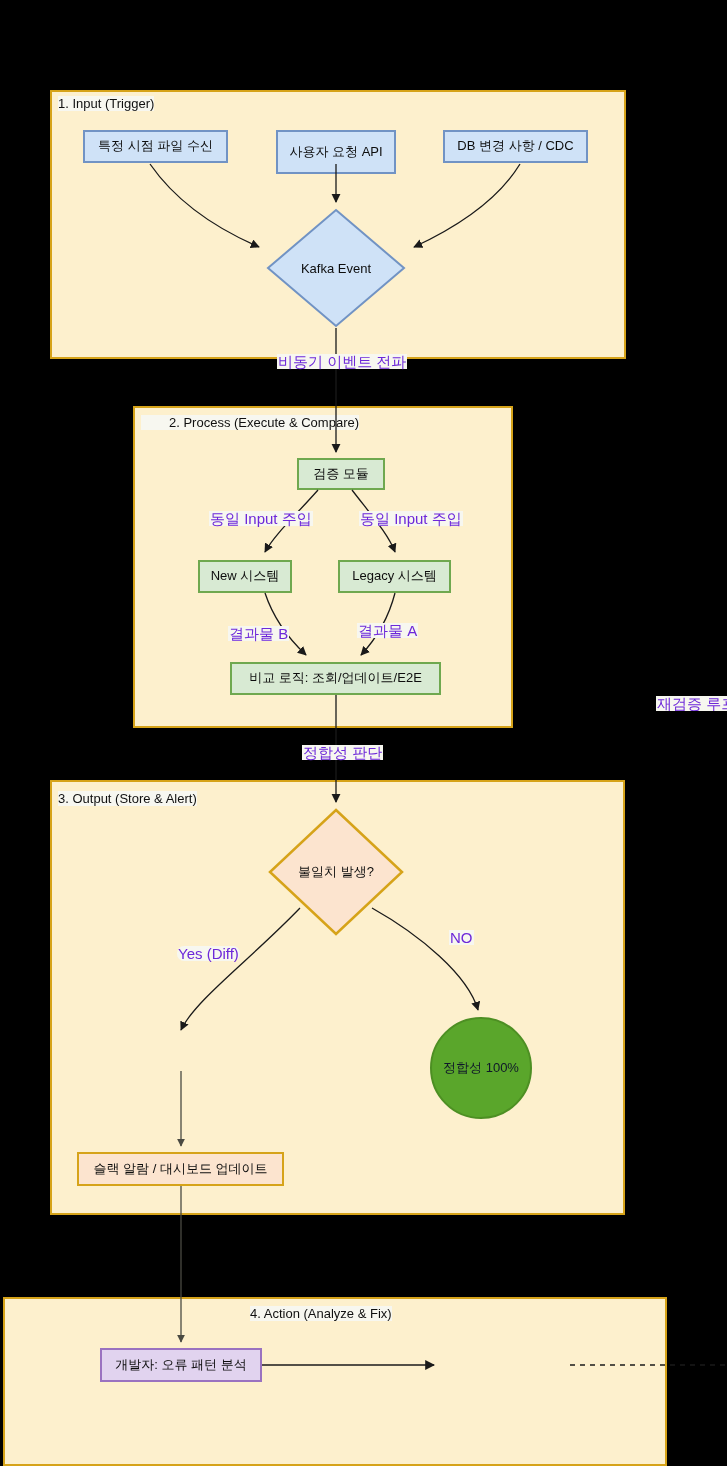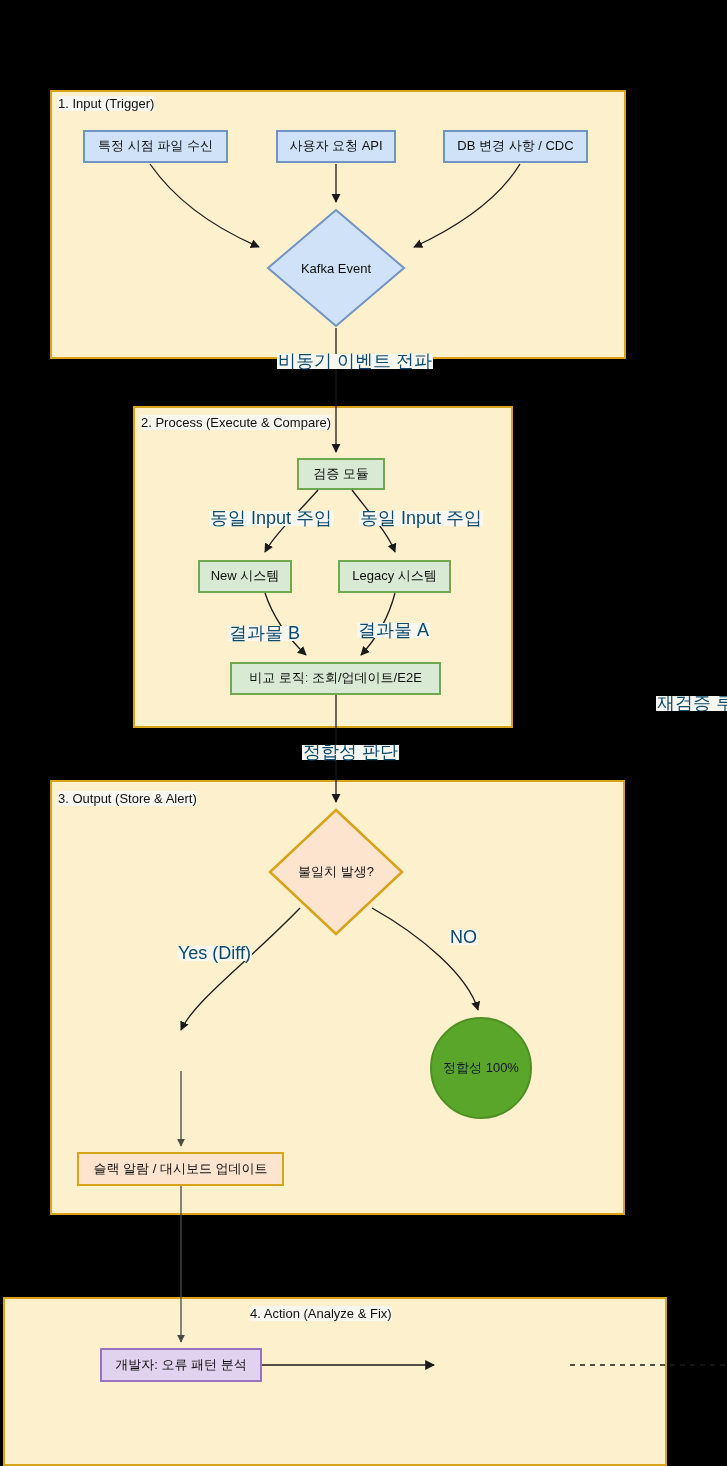--- a/index.html
+++ b/index.html
@@ -81,54 +81,54 @@
     display: flex;
     align-items: center;
     justify-content: center;
     color: #0f172a;
     font-size: 13px;
     white-space: nowrap;
   }
   
   .edge-label {
     position: absolute;
-    font-size: 18px;
-    color: #0c4a6e;
+    font-size: 15px;
+    color: #6d28d9;
     background: #f7f7f0;
     line-height: 15px;
     white-space: nowrap;
     padding: 0 1px;
   }
   .clip-right {
     overflow: hidden;
   }
 </style>
 </head>
 <body>
 
 <div id="stage">
 
   <div class="section" style="left:50px; top:90px; width:576px; height:269px;"></div>
   <div class="section-title" style="left:58px; top:96px;">1. Input (Trigger)</div>
 
   <div class="node box n-blue" style="left:83px; top:130px; width:145px; height:33px;">특정 시점 파일 수신</div>
 
-  <div class="node box n-blue" style="left:276px; top:130px; width:120px; height:33px;">사용자 요청 API</div>
+  <div class="node box n-blue" style="left:276px; top:130px; width:120px; height:44px;">사용자 요청 API</div>
 
   <div class="node box n-blue" style="left:443px; top:130px; width:145px; height:33px;">DB 변경 사항 / CDC</div>
 
   <div class="diamond-wrap" style="left:266px; top:208px; width:140px; height:120px;">
     <svg width="140" height="120" viewBox="0 0 140 120">
       <polygon points="70,2 138,60 70,118 2,60" fill="#cfe2f7" stroke="#7193c4" stroke-width="2"></polygon>
     </svg>
     <div class="lbl">Kafka Event</div>
   </div>
 
   <div class="section" style="left:133px; top:406px; width:380px; height:322px;"></div>
-  <div class="section-title" style="left:141px; top:415px;">2. Process (Execute &amp; Compare)</div>
+  <div class="section-title" style="left:141px; top:415px;padding-left:28px;">2. Process (Execute &amp; Compare)</div>
 
   <div class="node box n-green" style="left:297px; top:458px; width:88px; height:32px;">검증 모듈</div>
 
   <div class="node box n-green" style="left:198px; top:560px; width:94px; height:33px;">New 시스템</div>
 
   <div class="node box n-green" style="left:338px; top:560px; width:113px; height:33px;">Legacy 시스템</div>
 
   <div class="node box n-green" style="left:230px; top:662px; width:211px; height:33px;">비교 로직: 조회/업데이트/E2E</div>
 
   <div class="section" style="left:50px; top:780px; width:575px; height:435px;"></div>

